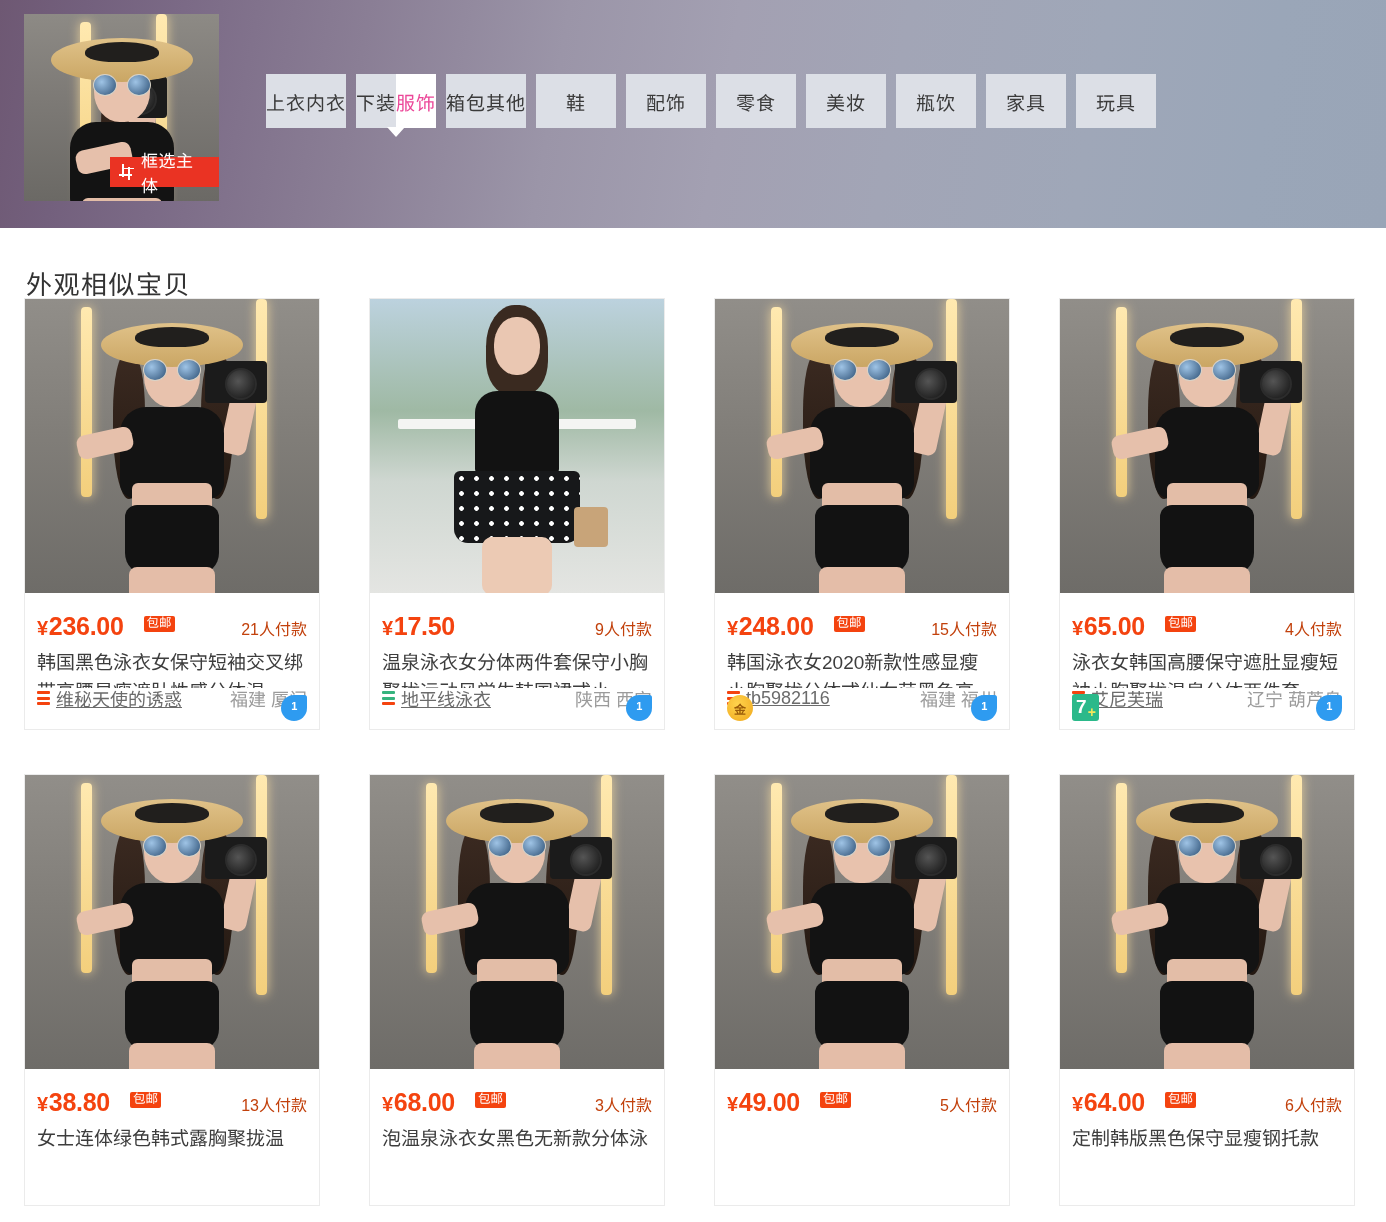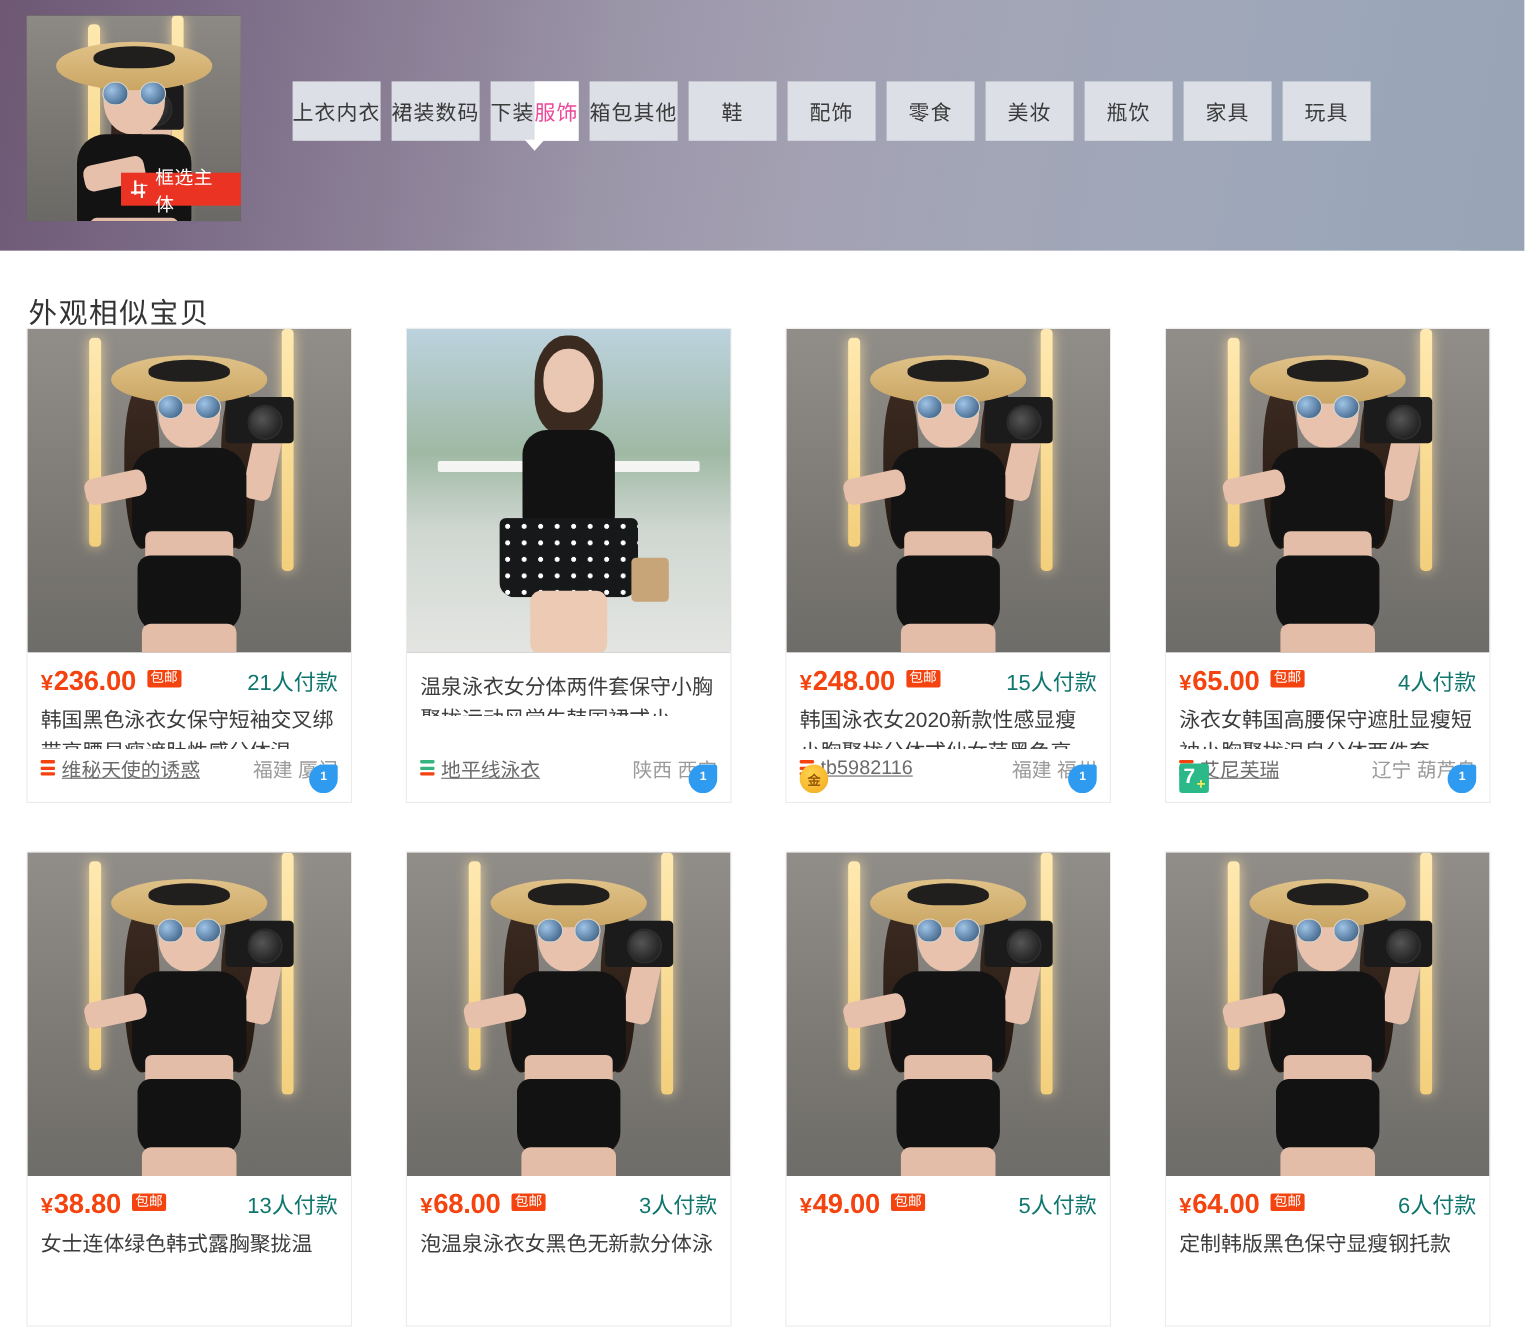--- a/index.html
+++ b/index.html
@@ -253,32 +253,32 @@
     width: 126px; height: 72px; background: #17181a; border-radius: 6px 6px 14px 14px;
     background-image: radial-gradient(#fff 2.2px, transparent 2.3px);
     background-size: 15px 15px; }
   .pb-legs { position: absolute; left: 50%; top: 238px; transform: translateX(-50%);
     width: 70px; height: 58px; background: #eccab4; border-radius: 10px; }
   .pb-bag { position: absolute; right: 56px; top: 208px; width: 34px; height: 40px;
     background: #c8a479; border-radius: 4px; }
 
   .card-body { padding: 11px 12px 10px 12px; height: 136px; position: relative; }
   .price-row { display: flex; align-items: baseline; justify-content: space-between; }
-  .price-left { display: flex; align-items: center; gap: 10px; }
+  .price-left { display: flex; align-items: center; gap: 20px; }
   .price {
     color: #f4430f; font-weight: bold; font-size: 25px; letter-spacing: -.3px;
     white-space: nowrap;
   }
   .price .cny { font-size: 20px; font-weight: bold; margin-right: 1px; }
   .free-ship {
     background: #f4430f; color: #fff; font-size: 12.5px;
     padding: 1.5px 3px 2px 3px; line-height: 1; border-radius: 2px;
     position: relative; top: -3px;
   }
-  .paid { color: #0f766e; font-size: 20px; white-space: nowrap; }
+  .paid { color: #c2410c; font-size: 16px; white-space: nowrap; margin-top: 12px; }
 
   .title {
     margin-top: 7px;
     font-size: 19px; line-height: 29px; color: #3d3d3d;
     max-height: 40px; overflow: hidden;
     word-break: break-all;
   }
   .shop-row {
     position: absolute; left: 12px; right: 12px; top: 92px;
     display: flex; align-items: center; justify-content: space-between;
@@ -378,24 +378,20 @@
       <span>框选主体</span>
     </div>
   </div>
 
   <div class="cat-nav">
     <div class="cat-cell">
       <div class="cat-row">上衣</div>
       <div class="cat-row">内衣</div>
     </div>
     <div class="cat-cell">
-      <div class="cat-row">裙装</div>
-      <div class="cat-row">数码</div>
-    </div>
-    <div class="cat-cell">
       <div class="cat-row">下装</div>
       <div class="cat-row active">服饰</div>
       <div class="pointer"></div>
     </div>
     <div class="cat-cell">
       <div class="cat-row">箱包</div>
       <div class="cat-row">其他</div>
     </div>
 
     <div class="cat-cell single">
@@ -487,20 +483,26 @@
           <div class="pb-rail2"></div>
           <div class="pb-hair"></div>
           <div class="pb-head"></div>
           <div class="pb-top"></div>
           <div class="pb-skirt"></div>
           <div class="pb-bag"></div>
           <div class="pb-legs"></div>
         </div>
       </div>
       <div class="card-body">
+        <div class="price-row">
+          <div class="price-left">
+            <span class="price"><span class="cny">¥</span>17.50</span>
+          </div>
+          <span class="paid">9人付款</span>
+        </div>
         <div class="title">温泉泳衣女分体两件套保守小胸聚拢运动风学生韩国裙式小</div>
         <div class="shop-row">
           <div class="shop-left">
             <span class="shop-icon green">
               <span></span>
               <span></span>
               <span></span>
             </span>
             <span class="shop-name">地平线泳衣</span>
           </div>

